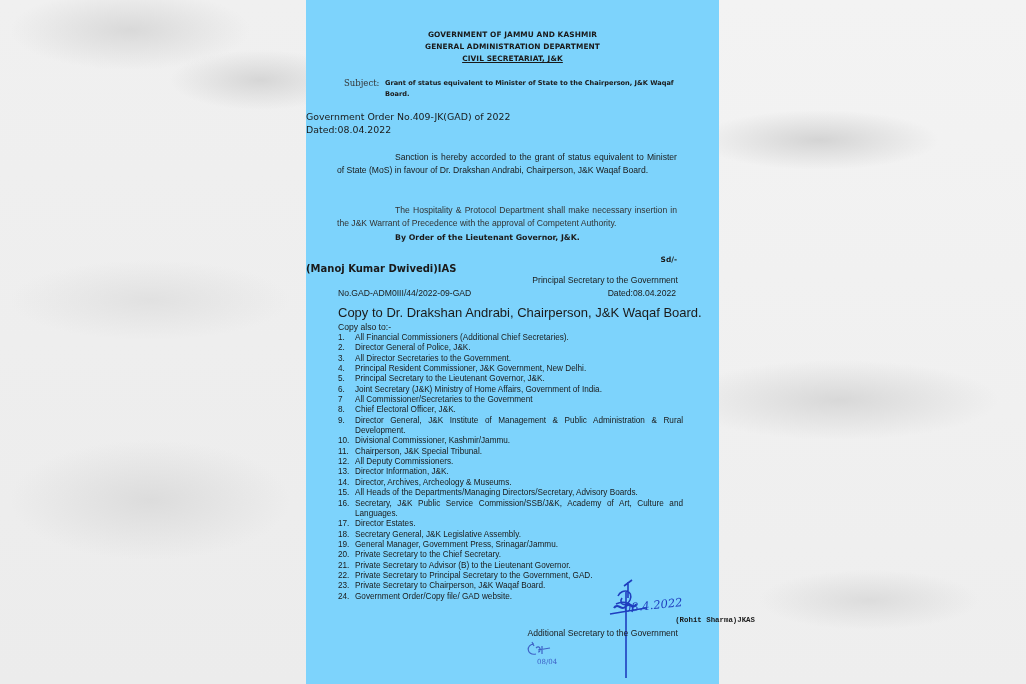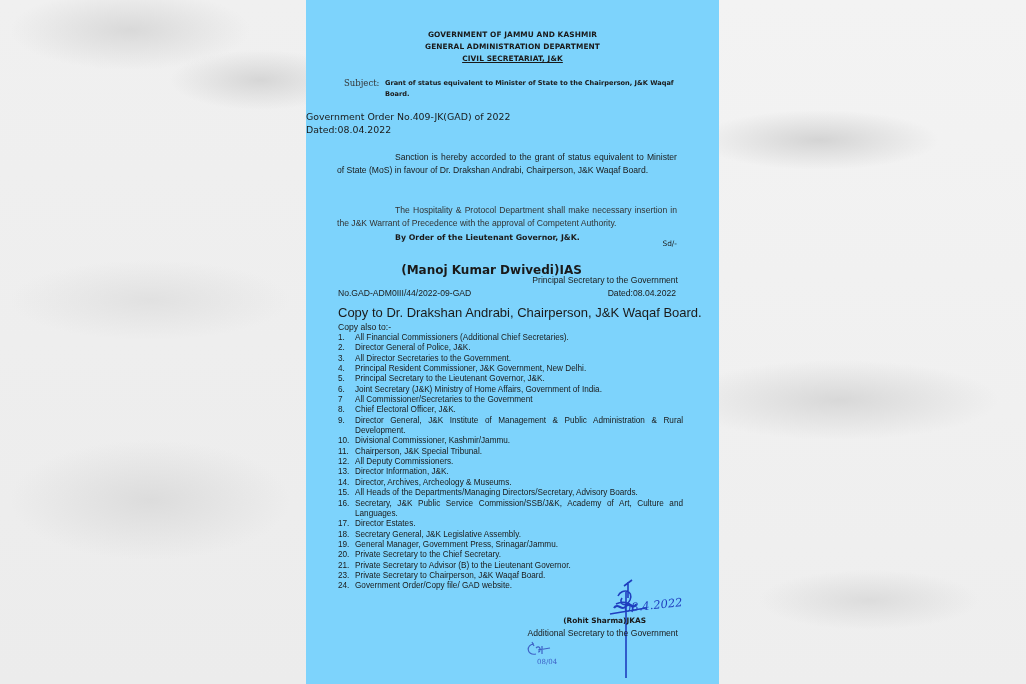--- a/index.html
+++ b/index.html
@@ -43,41 +43,41 @@
   .order-title.t1 { top: 111px; }
   .order-title.t2 { top: 124px; }
   .para { position: absolute; left: 31px; width: 340px;
     font-family: "Liberation Sans", sans-serif; font-size: 8.6px; line-height: 12.8px;
     text-align: justify; }
   .para .ind { display: inline-block; width: 58px; }
   .para.p1 { top: 151px; }
   .para.p2 { top: 204px; color: #333; }
   .by-order { position: absolute; left: 89px; top: 233px;
     font-weight: bold; font-size: 7.8px; }
-  .sd { position: absolute; left: 0; width: 371px; text-align: right; top: 239px;
-    font-weight: normal; font-size: 7.4px; }
-  .signer1 { position: absolute; left: 0; width: 371px; text-align: center; top: 263px;
-    font-weight: bold; font-size: 12px; }
+  .sd { position: absolute; left: 0; width: 371px; text-align: right; top: 255px;
+    font-weight: bold; font-size: 7.4px; }
+  .signer1 { position: absolute; left: 0; width: 371px; text-align: left; top: 263px;
+    font-weight: bold; font-size: 10px; }
   .signer1-title { position: absolute; left: 0; width: 372px; text-align: right; top: 275px;
     font-family: "Liberation Sans", sans-serif; font-size: 8.6px; }
   .ref-no { position: absolute; left: 32px; top: 288px;
     font-family: "Liberation Sans", sans-serif; font-size: 8.6px; }
   .ref-date { position: absolute; left: 0; width: 370px; text-align: right; top: 288px;
     font-family: "Liberation Sans", sans-serif; font-size: 8.6px; }
   .copy-to { position: absolute; left: 32px; top: 305px;
     font-family: "Liberation Sans", sans-serif; font-size: 13px; }
   .copy-also { position: absolute; left: 32px; top: 322px;
     font-family: "Liberation Sans", sans-serif; font-size: 8.6px; }
   .dist-list { position: absolute; left: 32px; top: 333px; width: 345px; margin: 0; padding: 0;
     list-style: none; font-family: "Liberation Sans", sans-serif; font-size: 8.2px; line-height: 10.35px; }
   .dist-list li { display: flex; }
   .dist-list .num { width: 17px; flex: none; }
   .dist-list .txt { flex: 1; text-align: justify; }
-  .signer2 { position: absolute; left: 0; width: 340px; text-align: right; top: 616px;
-    font-weight: bold; font-size: 7.4px; }
+  .signer2 { position: absolute; left: 0; width: 449px; text-align: right; top: 616px;
+    font-weight: bold; font-size: 7.4px; font-family: Liberation Mono, monospace; }
   .signer2-title { position: absolute; left: 0; width: 372px; text-align: right; top: 628px;
     font-family: "Liberation Sans", sans-serif; font-size: 8.6px; }
   .sig { position: absolute; pointer-events: none; }
   .sig-date { position: absolute; left: 318px; top: 598px;
     font-family: "DejaVu Serif", serif; font-style: italic; color: #1f3fbf; font-size: 11.5px;
     transform: rotate(-6deg); }
   .initials-date { position: absolute; left: 231px; top: 658px;
     font-family: "DejaVu Serif", serif; color: #3e63c7; font-size: 7px; }
 </style>
 </head>
@@ -191,20 +191,24 @@
       </li>
     <li>
         <span class="num">20.</span>
         <span class="txt">Private Secretary to the Chief Secretary.</span>
       </li>
     <li>
         <span class="num">21.</span>
         <span class="txt">Private Secretary to Advisor (B) to the Lieutenant Governor.</span>
       </li>
     <li>
+        <span class="num">22.</span>
+        <span class="txt">Private Secretary to Principal Secretary to the Government, GAD.</span>
+      </li>
+    <li>
         <span class="num">23.</span>
         <span class="txt">Private Secretary to Chairperson, J&amp;K Waqaf Board.</span>
       </li>
     <li>
         <span class="num">24.</span>
         <span class="txt">Government Order/Copy file/ GAD website.</span>
       </li>
   </ol>
 
   <svg class="sig" style="left:300px; top:578px;" width="80" height="100" viewBox="0 0 80 100">

